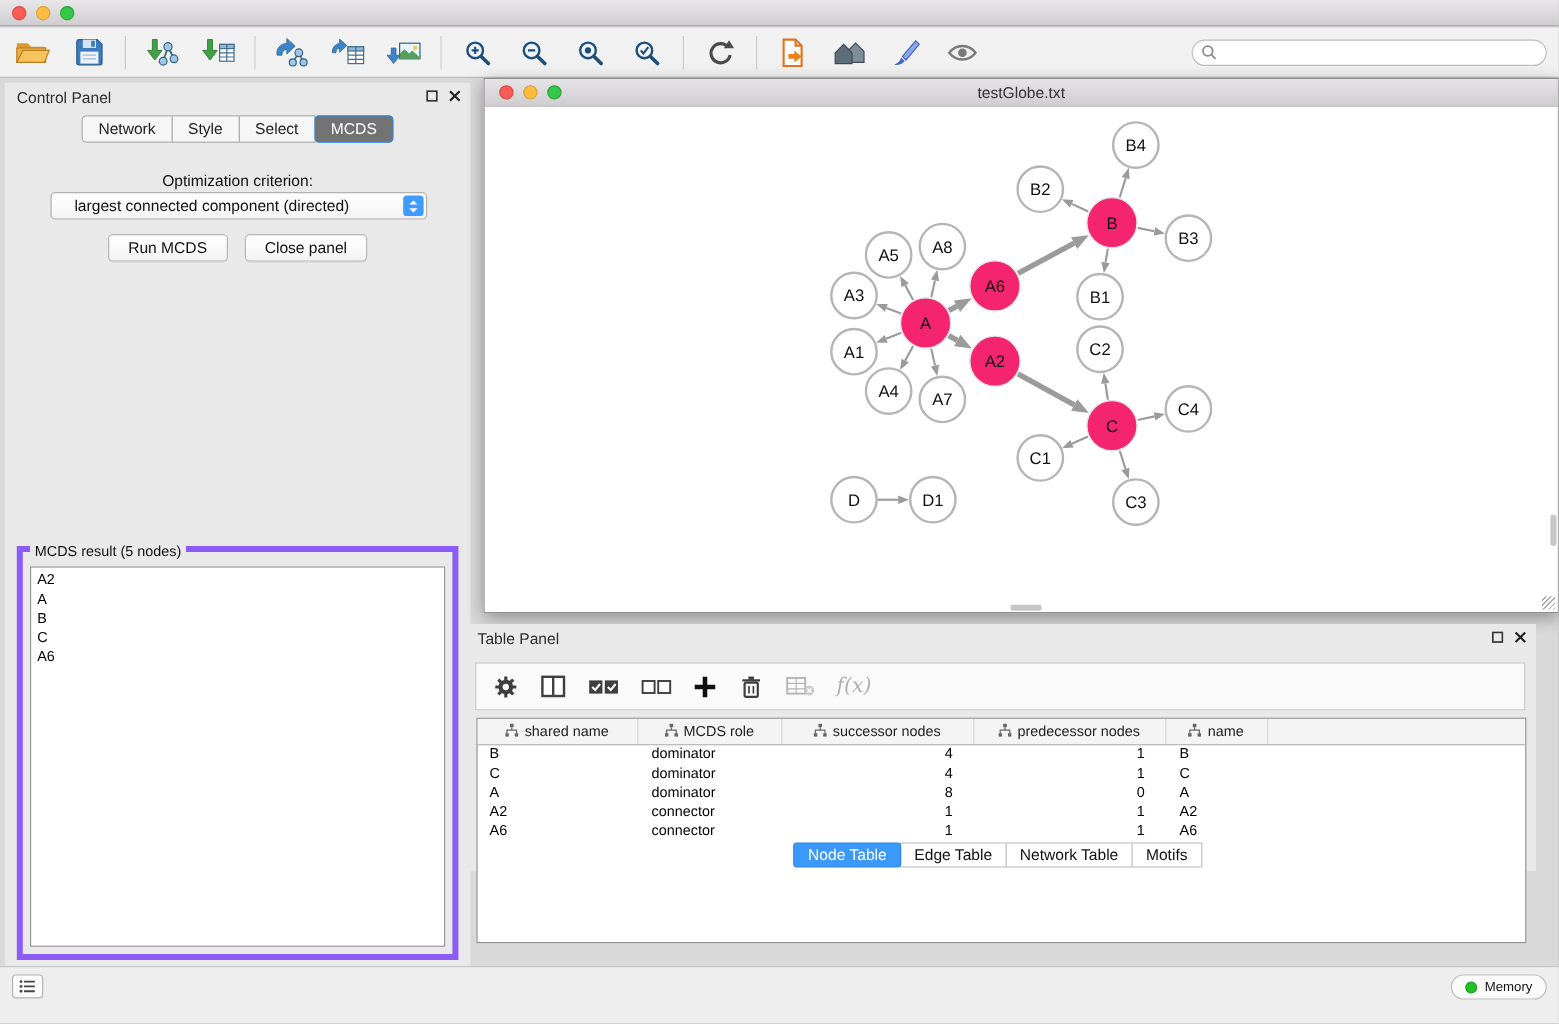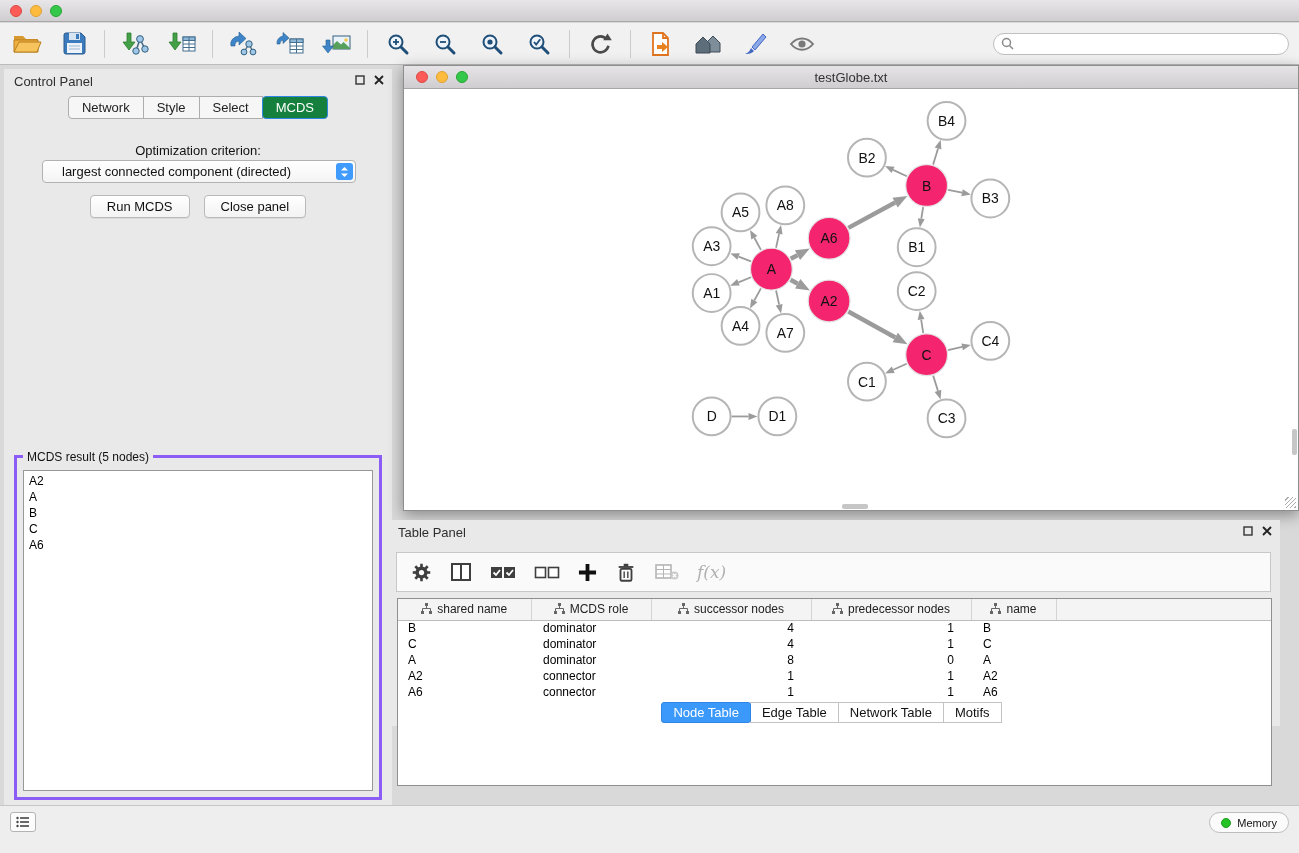--- a/index.html
+++ b/index.html
@@ -29,32 +29,32 @@
 
   
   .control-panel { position:absolute; left:4px; top:69px; width:388px; height:744px; background:#e9e9e9; }
   .panel-header-title { position:absolute; left:10px; top:5px; font-size:13px; color:#2e2e2e; }
   .panel-icons { position:absolute; right:8px; top:6px; display:flex; gap:9px; }
   .panel-icon { cursor:pointer; display:flex; align-items:center; }
   .cp-tabs { position:absolute; left:0; right:0; top:27px; display:flex; justify-content:center; }
   .cp-tab { padding:3px 13px; font-size:13px; background:#f6f6f6; border:1px solid #adadad; margin-left:-1px; color:#222; cursor:pointer; }
   .cp-tab:first-child { border-radius:4px 0 0 4px; margin-left:0; }
   .cp-tab:last-child { border-radius:0 4px 4px 0; }
-  .cp-tab.active { background:#15803d; border-color:#2f86e4; color:#fff; border-radius:4px; position:relative; z-index:1; }
+  .cp-tab.active { background:#737373; border-color:#2f86e4; color:#fff; border-radius:4px; position:relative; z-index:1; }
   .opt-label { position:absolute; left:0; right:0; top:74px; text-align:center; font-size:13px; color:#111; }
   .dropdown { position:absolute; left:38px; top:91px; width:314px; height:23px; background:linear-gradient(#ffffff,#f4f4f4);
     border:1px solid #b2b2b2; border-radius:4px; display:flex; align-items:center; padding-left:19px; cursor:pointer; }
   .dropdown-text { font-size:13px; color:#111; flex:1; white-space:nowrap; overflow:hidden; }
   .dropdown-stepper { position:absolute; right:2px; top:2px; bottom:2px; width:17px; background:#3f9bfd;
     border-radius:3px; display:flex; align-items:center; justify-content:center; }
   .btn-row { position:absolute; left:0; right:0; top:126px; display:flex; justify-content:center; gap:14px; }
   .mac-btn { font-family:"Liberation Sans",sans-serif; font-size:13px; color:#111; padding:3px 16px;
     background:linear-gradient(#ffffff,#f3f3f3); border:1px solid #b9b9b9; border-radius:4px; cursor:pointer;
     box-shadow:0 1px 0 rgba(0,0,0,0.06); }
-  .result-fieldset { position:absolute; left:10px; top:386px; width:368px; height:345px; border:3px solid #8b5cf6; }
+  .result-fieldset { position:absolute; left:10px; top:386px; width:368px; height:345px; border:5px solid #8b5cf6; }
   .result-legend { position:absolute; top:-8px; left:6px; background:#e9e9e9; padding:0 4px; font-size:12px; color:#111; }
   .result-list { position:absolute; left:6px; top:12px; right:6px; bottom:6px; background:#fff; border:1px solid #989898;
     padding:2px 5px; font-size:12px; overflow:auto; }
   .result-item { line-height:16px; color:#000; cursor:default; }
 
   
   .net-window { position:absolute; left:403px; top:65px; width:896px; height:446px; background:#fff;
     border:1px solid #8e8e8e; box-shadow:0 4px 14px rgba(0,0,0,0.38); }
   .net-titlebar { position:absolute; left:0; right:0; top:0; height:23px;
     background:linear-gradient(180deg,#e6e4e6,#cfcdcf); border-bottom:1px solid #a8a6a8; }

